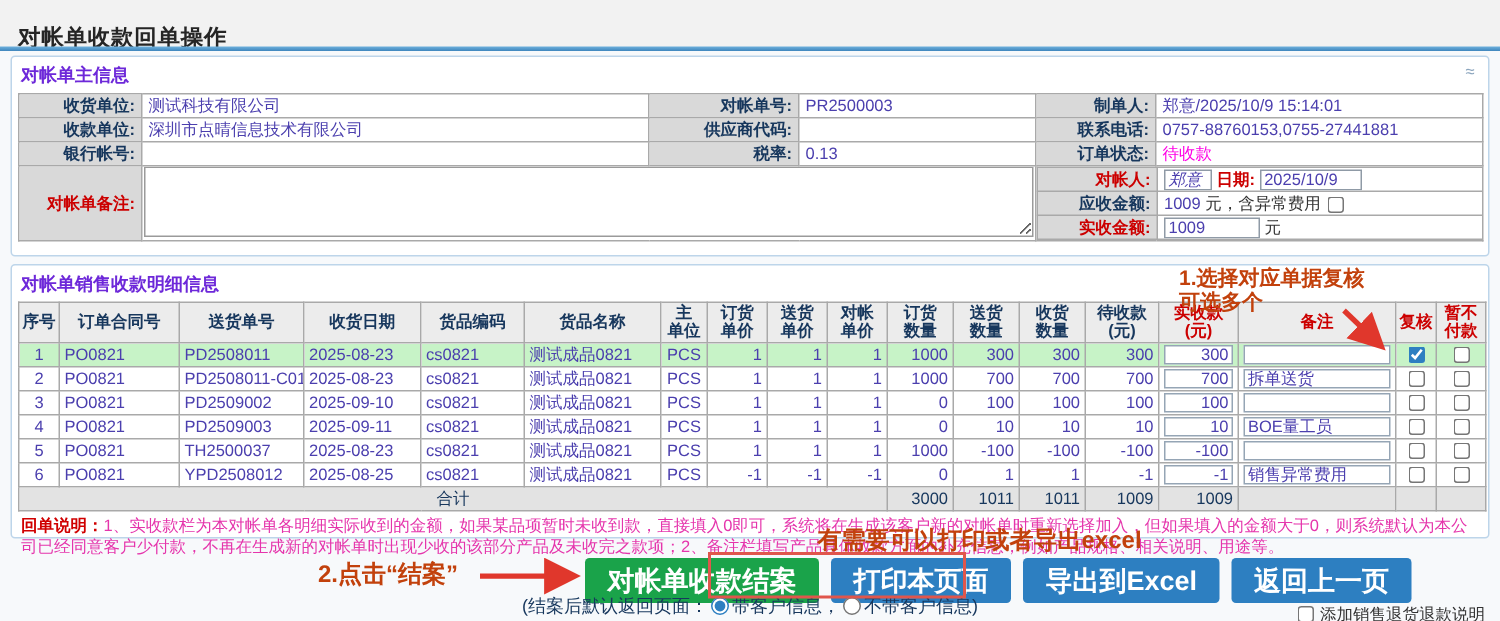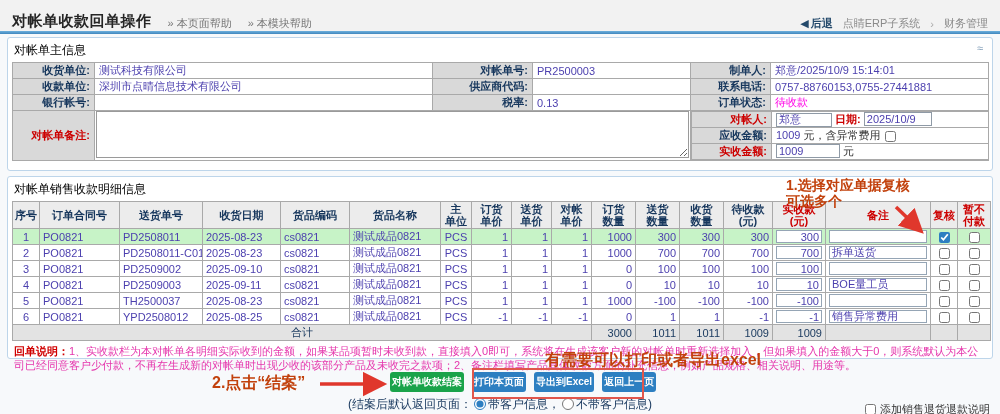--- a/index.html
+++ b/index.html
@@ -1,32 +1,32 @@
 <!DOCTYPE html>
 <html><head>
 <meta charset="utf-8">
 <style>
   html,body{margin:0;padding:0;background:#e9eef3;}
   #page{position:relative;width:1000px;height:414px;background:#f7f9fb;font-family:"Liberation Sans","DejaVu Sans",sans-serif;overflow:hidden;}
 
   
-  .topbar{position:absolute;top:0;left:0;right:0;height:31px;background:#f2f2f2;display:flex;align-items:flex-end;padding:0 12px;box-sizing:border-box;}
+  .topbar{position:absolute;top:0;left:0;right:0;height:31px;background:#f2f2f2;display:flex;align-items:flex-start;padding:16px 12px;box-sizing:border-box;flex-direction:column;}
   .page-title{font-size:15px;font-weight:bold;color:#252525;letter-spacing:.5px;}
   .help-link{font-size:11px;color:#777;margin-left:16px;text-decoration:none;cursor:pointer;margin-top:16px;}
   .top-right{margin-left:auto;display:flex;align-items:center;gap:10px;font-size:11px;}
   .back-link{color:#23496b;font-weight:bold;cursor:pointer;display:flex;align-items:center;gap:2px;}
   .crumb{color:#8a8a8a;}
   .crumb-sep{color:#aaa;}
   .divider{position:absolute;top:31px;left:0;right:0;height:3px;background:linear-gradient(#6db0dd,#3f86bd);}
 
   
   .panel{position:absolute;left:7px;width:986px;background:#fff;border:1px solid #bdd5ea;border-radius:3px;box-sizing:border-box;padding:2px 4px;}
   #panel-main{top:37px;height:134px;}
   #panel-detail{top:176px;height:183px;}
-  .section-title{font-size:12px;font-weight:normal;color:#000000;padding:2px 2px 3px;}
+  .section-title{font-size:12px;font-weight:bold;color:#6d28d9;padding:2px 2px 3px;}
   .collapse-ico{position:absolute;right:9px;top:5px;color:#8aa4bd;font-size:11px;line-height:1;}
 
   
   table.form{width:100%;border-collapse:collapse;table-layout:fixed;font-size:11px;}
   table.form td{border:1px solid #a9a9a9;height:16px;padding:0 4px;overflow:hidden;white-space:nowrap;box-sizing:border-box;}
   td.lbl{background:#d9d9d9;text-align:right;color:#17375d;font-weight:bold;}
   td.val{background:#fff;color:#4b3fae;}
   .redtxt{color:#cc0000!important;}
   .magenta{color:#ff00e6!important;}
   .remark-cell{padding:1px!important;}
@@ -47,21 +47,21 @@
   tr.total-row td{background:#e3e3e3;color:#17375d;}
   td.c{text-align:center;} td.r{text-align:right;}
   input.cellipt{width:100%;box-sizing:border-box;border:1px solid #95a5b5;height:13px;font-size:11px;color:#4b3fae;padding:0 2px;font-family:inherit;}
   input.cellipt.r{text-align:right;}
   .notes{font-size:11px;line-height:1.3;padding:3px 2px 0;color:#e535ac;}
   .notes .notes-label{color:#d00000;font-weight:bold;}
 
   
   .toggle-line{position:absolute;right:10px;top:362px;font-size:11px;color:#333;display:flex;align-items:center;gap:3px;margin-top:40px;}
   .btnrow{position:absolute;left:390px;top:372px;display:flex;gap:8px;}
-  .btn{font-size:10px;font-weight:bold;color:#fff;border:none;border-radius:3px;padding:3px 2px;cursor:pointer;font-family:inherit;white-space:nowrap;}
+  .btn{font-size:18px;font-weight:bold;color:#fff;border:none;border-radius:3px;padding:3px 15px;cursor:pointer;font-family:inherit;white-space:nowrap;}
   .btn-green{background:#1aa34a;}
   .btn-blue{background:#2d7fc1;}
   .radioline{position:absolute;top:396px;left:0;right:0;text-align:center;font-size:12px;color:#17375d;}
   .radioline input{width:12px;height:12px;vertical-align:-2px;accent-color:#2d7fc1;margin:0 2px;}
 
   
   .overlay{position:absolute;inset:0;pointer-events:none;}
   .ann{position:absolute;color:#c2410c;font-weight:bold;}
   #ann1{left:786px;top:177px;font-size:14px;line-height:1.15;}
   #ann2{left:212px;top:373px;font-size:16px;}
@@ -135,21 +135,21 @@
         <td colspan="2" style="padding:0;">
           <table class="sub">
             <colgroup>
                   <col style="width:80px">
                   <col style="width:218px">
                 </colgroup>
             <tbody>
                   <tr>
               <td class="lbl redtxt">对帐人:</td>
               <td>
-                <input class="ipt" style="width: 56px;" value="郑意">
+                <input class="ipt" style="width: 32px; font-style: italic;" value="郑意">
                 <span class="redtxt" style="font-weight:bold">日期:</span>
                 <input class="ipt" style="width: 68px;" value="2025/10/9">
               </td>
             </tr>
             <tr>
               <td class="lbl">应收金额:</td>
               <td>
                 <span class="plainval">1009</span>
                 <span class="suffix">元，含异常费用</span>
                 <input type="checkbox" class="cbx" style="">

